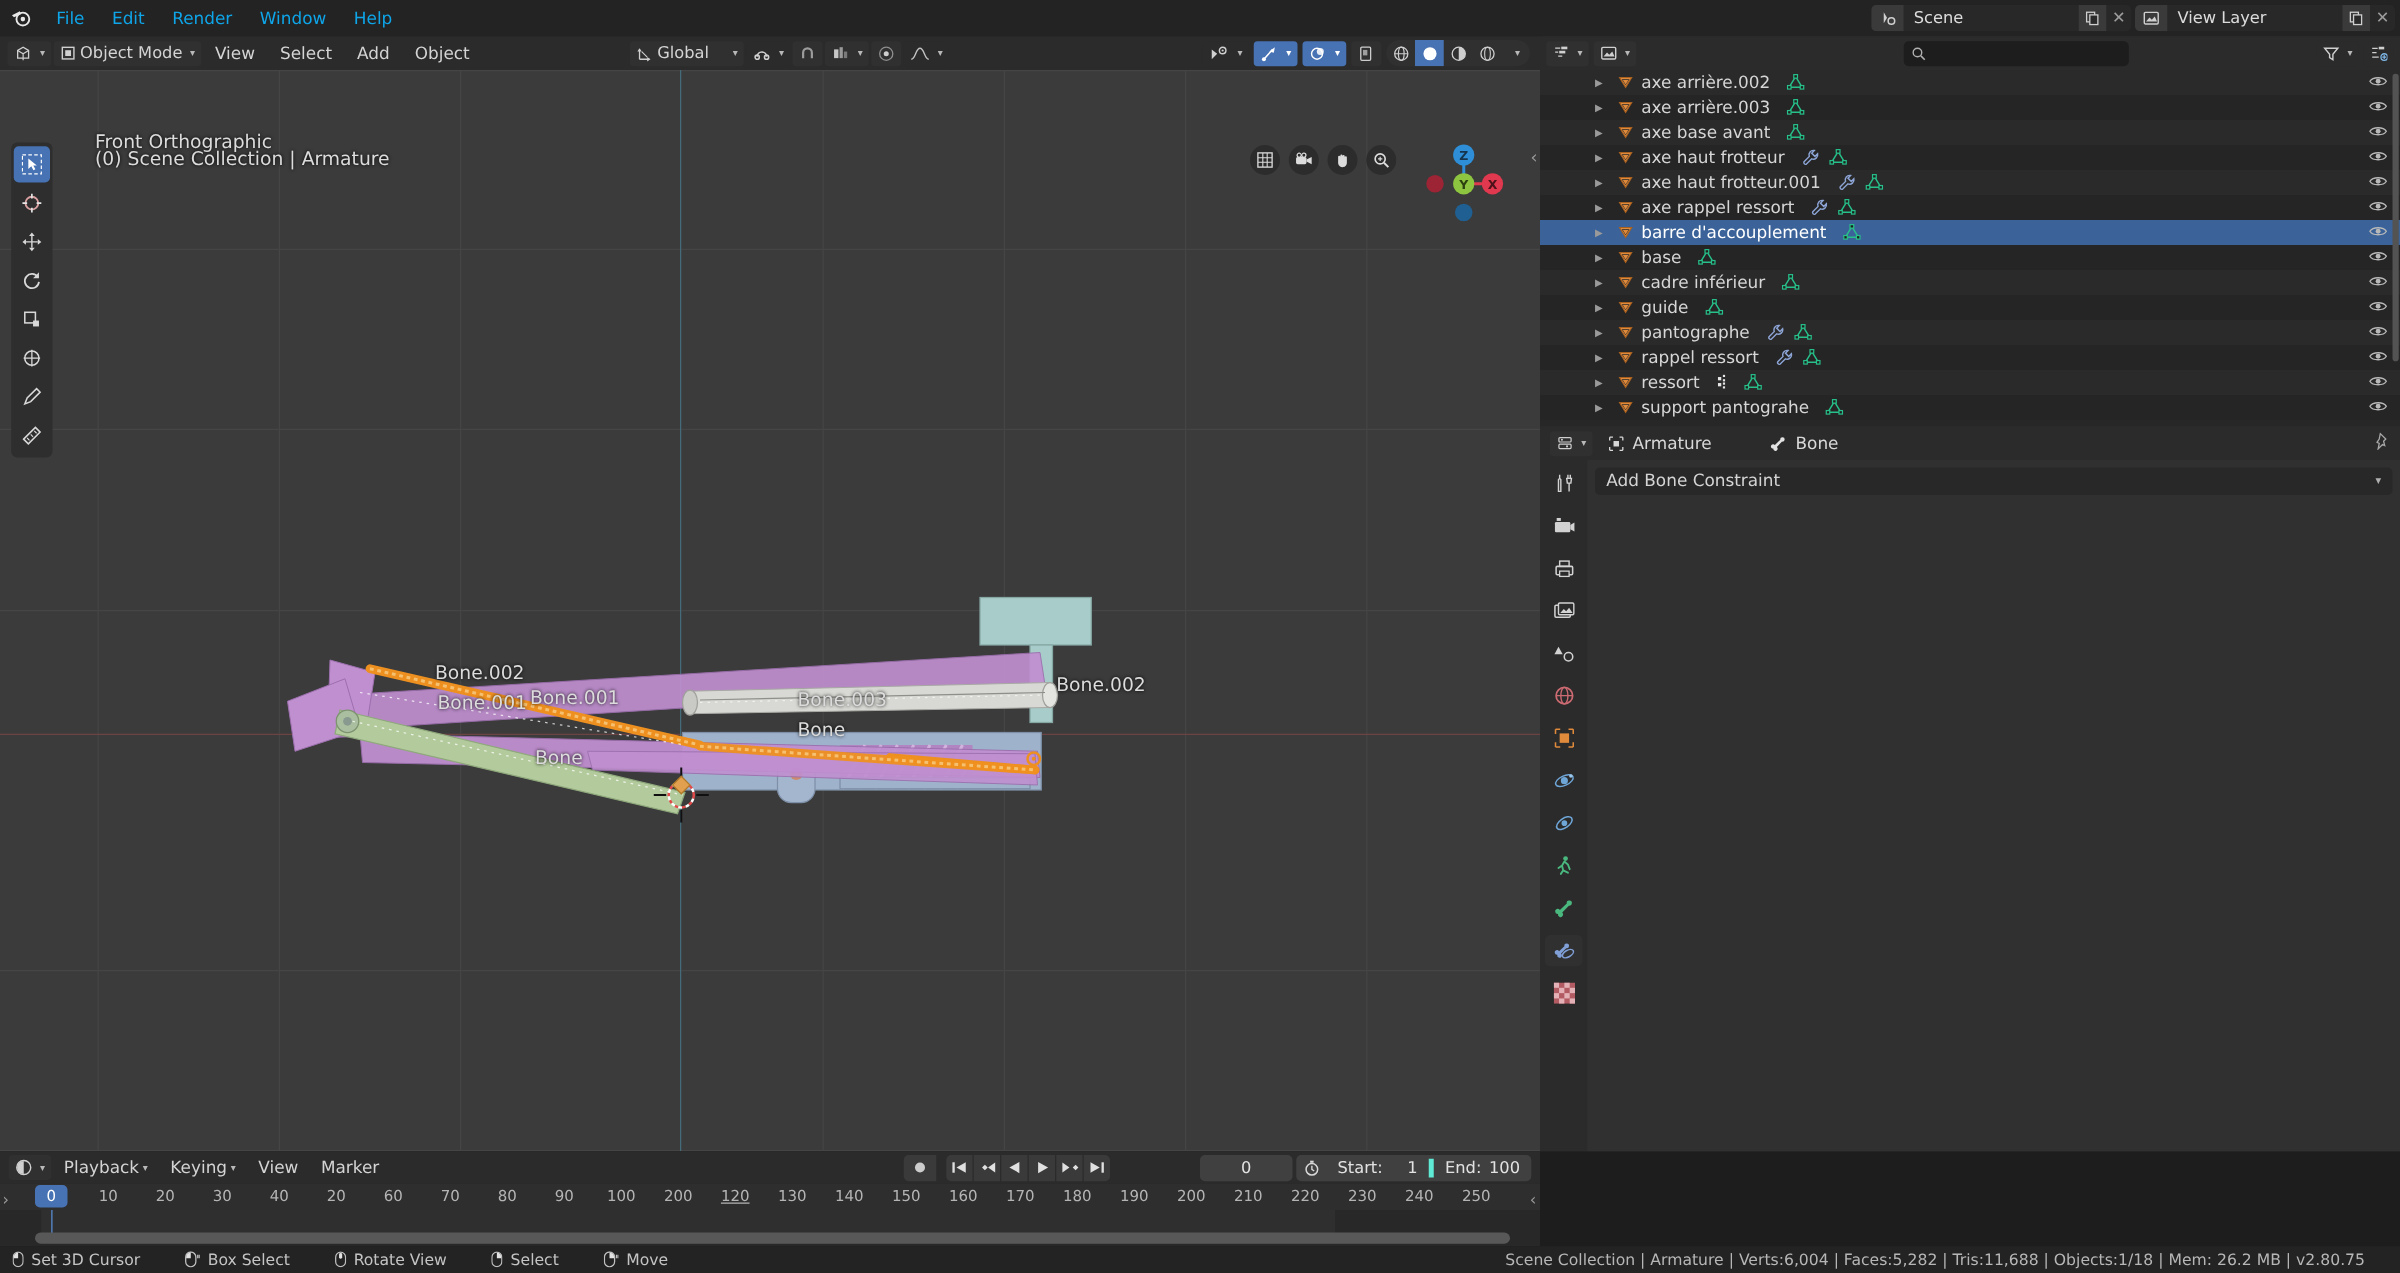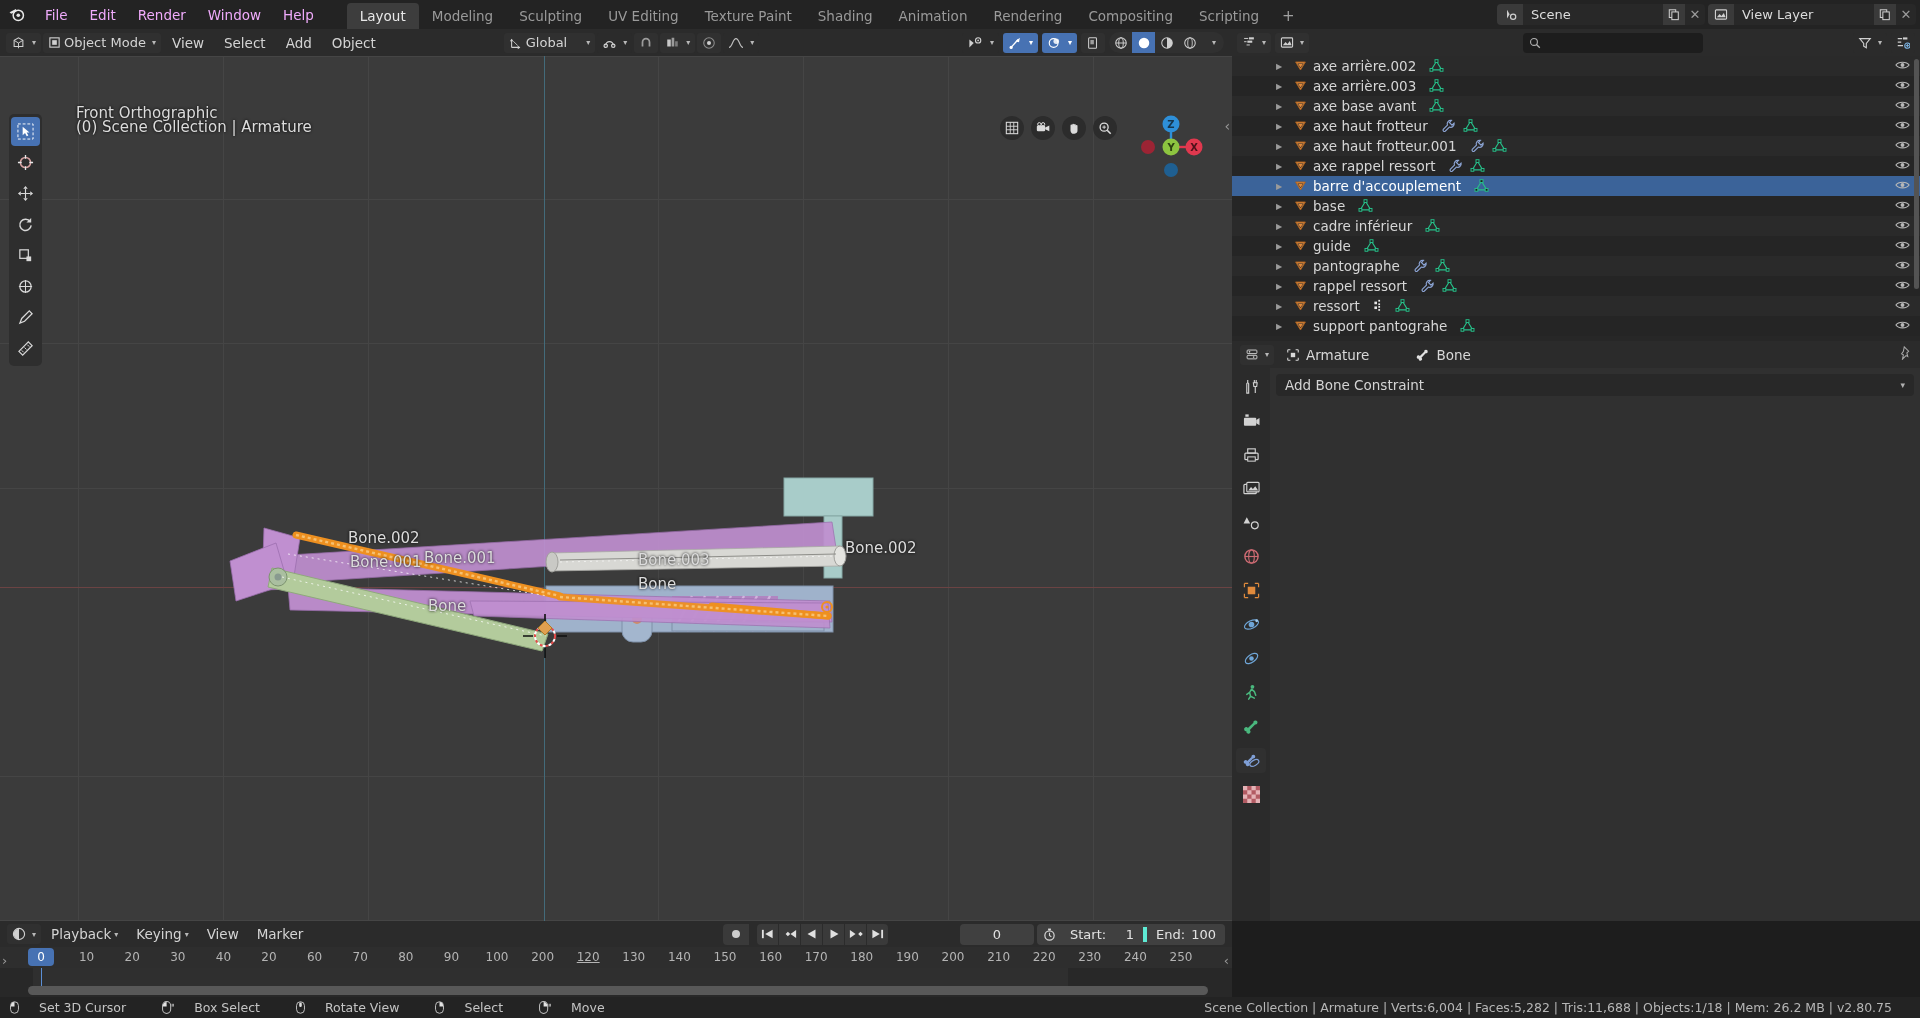--- a/index.html
+++ b/index.html
@@ -14,21 +14,21 @@
   .app { position:relative; width:1920px; height:1018px; }
 
   
   .topbar {
     position:absolute; left:0; top:0; width:1920px; height:29px;
     background:#232323; display:flex; align-items:center;
   }
   .blender-logo { width:34px; height:29px; display:flex; align-items:center; justify-content:center; }
   .menu-item {
     height:29px; padding:0 11px; display:flex; align-items:center;
-    color:#f0abfc; font-size:13.5px; white-space:nowrap;
+    color:#0ea5e9; font-size:13.5px; white-space:nowrap;
   }
   .wk-tabs { display:flex; align-items:flex-end; height:29px; margin-left:22px; }
   .wk-tab {
     height:26px; padding:0 13px; display:flex; align-items:center;
     color:#9a9a9a; font-size:13.5px; white-space:nowrap;
     border-radius:4px 4px 0 0;
   }
   .wk-tab.active { background:#3d3d3d; color:#e8e8e8; }
   .wk-plus { color:#a0a0a0; padding:0 10px; font-size:15px; display:flex; align-items:center; height:26px;}
   .topbar-right { position:absolute; right:4px; top:0; height:29px; display:flex; align-items:center; gap:3px;}
@@ -153,21 +153,21 @@
   .tl-scrollbar { position:absolute; bottom:2px; left:28px; height:9px; background:#585858; border-radius:5px; }
   .tl-collapse { position:absolute; right:3px; top:32px; color:#9a9a9a; font-size:13px;}
   .tl-left-collapse { position:absolute; left:2px; top:32px; color:#9a9a9a; font-size:13px;}
   .tl-cursor-line { position:absolute; top:47px; width:1px; height:21px; background:#5b8fd6; }
 
   
   .statusbar {
     position:absolute; left:0; top:997px; width:1920px; height:21px;
     background:#232323; display:flex; align-items:center; padding:0 10px; font-size:12.5px; color:#c4c4c4;
   }
-  .sb-item { display:flex; align-items:center; gap:20px; margin-right:36px; }
+  .sb-item { display:flex; align-items:center; gap:6px; margin-right:36px; }
   .sb-right { margin-left:auto; color:#b6b6b6; font-size:12.5px; padding-right:18px;}
   .mouse-ico { display:inline-block; }
 
   svg { display:block; }
 </style>
 </head>
 <body>
 
 <div class="app">
 
@@ -178,33 +178,20 @@
           <circle cx="13" cy="13" r="2.3" fill="#e8e8e8"></circle>
           <path d="M2 9 L10 5 L11 8 L4 11 Z" fill="#e8e8e8"></path>
         </svg>
     </div>
     <div class="menu-item">File</div>
     <div class="menu-item">Edit</div>
     <div class="menu-item">Render</div>
     <div class="menu-item">Window</div>
     <div class="menu-item">Help</div>
 
-    <div class="wk-tabs">
-      <div class="wk-tab active">Layout</div>
-      <div class="wk-tab">Modeling</div>
-      <div class="wk-tab">Sculpting</div>
-      <div class="wk-tab">UV Editing</div>
-      <div class="wk-tab">Texture Paint</div>
-      <div class="wk-tab">Shading</div>
-      <div class="wk-tab">Animation</div>
-      <div class="wk-tab">Rendering</div>
-      <div class="wk-tab">Compositing</div>
-      <div class="wk-tab">Scripting</div>
-      <div class="wk-plus">+</div>
-    </div>
 
     <div class="topbar-right">
       <div class="scene-widget">
         <div class="sw-icon">
           <svg width="15" height="14" viewBox="0 0 16 16">
               <path d="M4 2 l3 5 -3 5 z" fill="#cfcfcf"></path>
               <circle cx="11" cy="10" r="3" fill="none" stroke="#cfcfcf" stroke-width="1.4"></circle>
             </svg>
         </div>
         <div class="sw-name">Scene</div>

